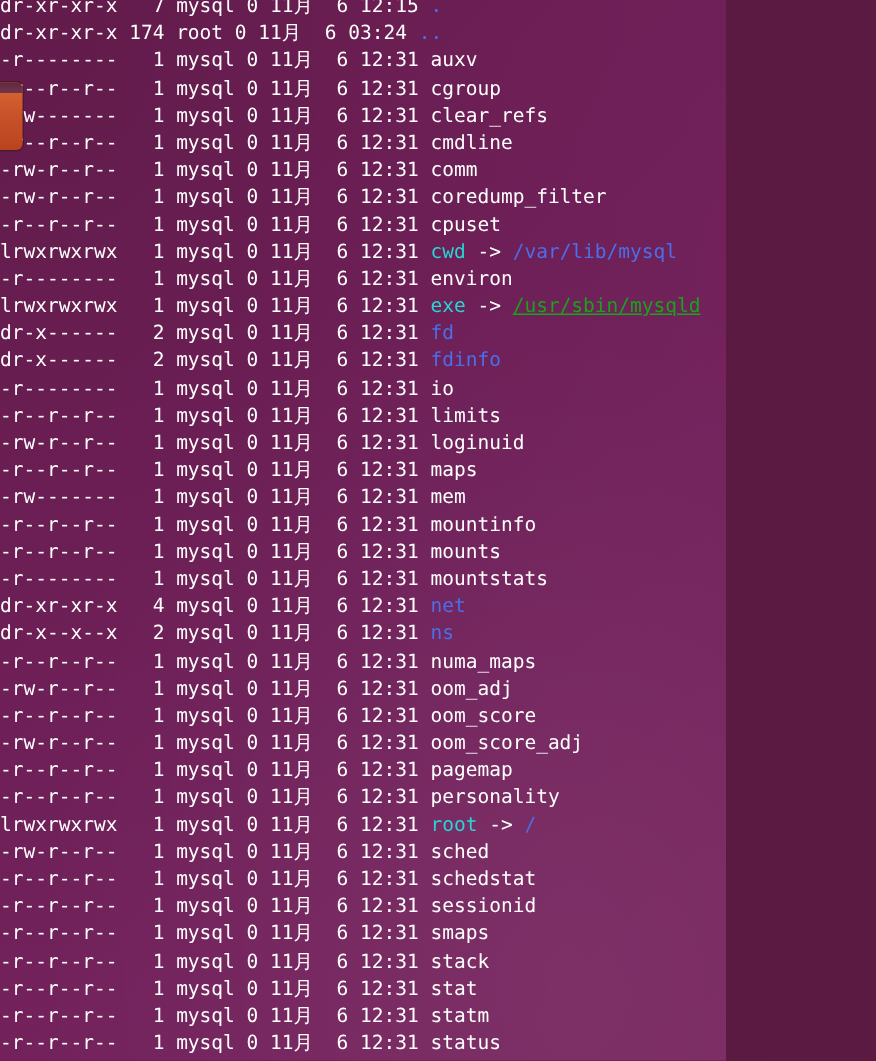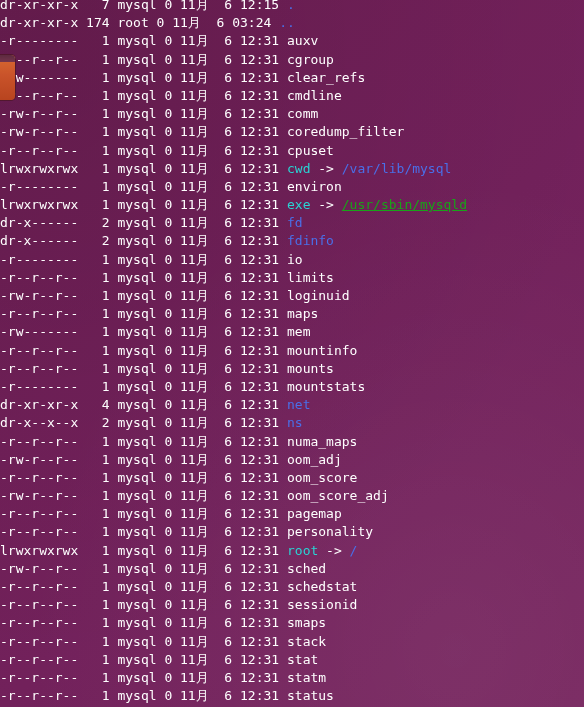--- a/index.html
+++ b/index.html
@@ -9,21 +9,21 @@
     background: #5b1a42;
   }
   body {
     width: 584px;
     height: 707px;
     overflow: hidden;
   }
 
   #terminal {
     position: relative;
-    width: 584px;
+    width: 484px;
     height: 707px;
     overflow: hidden;
     background-color: #71215a;
     background-image:
       radial-gradient(120% 110% at 78% 92%, rgba(255,255,255,0.055) 0%, rgba(255,255,255,0.02) 38%, rgba(0,0,0,0.0) 62%),
       radial-gradient(130% 120% at 8% 6%, rgba(0,0,0,0.10) 0%, rgba(0,0,0,0.03) 45%, rgba(0,0,0,0) 75%),
       linear-gradient(135deg, #6d1e53 0%, #72215b 55%, #77265f 100%);
     font-family: "DejaVu Sans Mono", "Liberation Mono", monospace;
     font-size: 13px;
     line-height: 18.2px;

